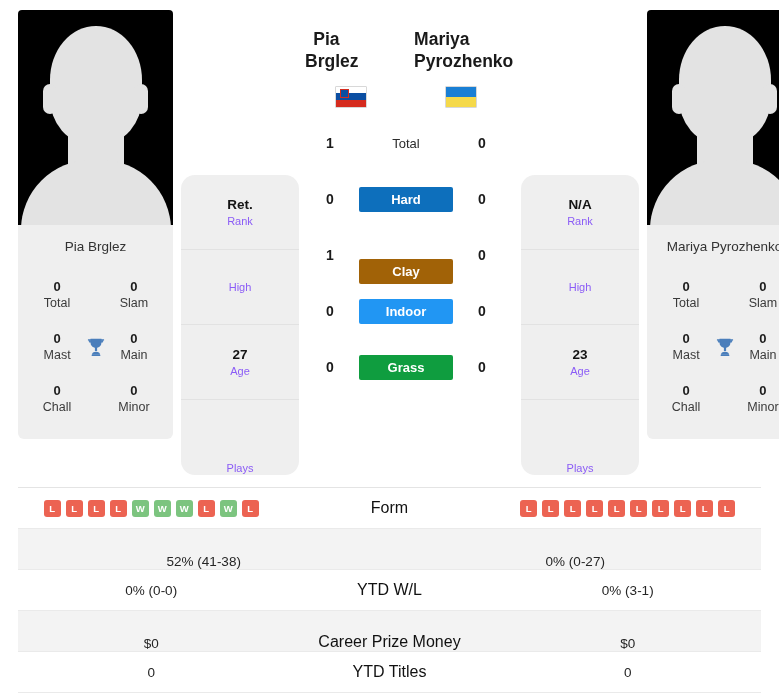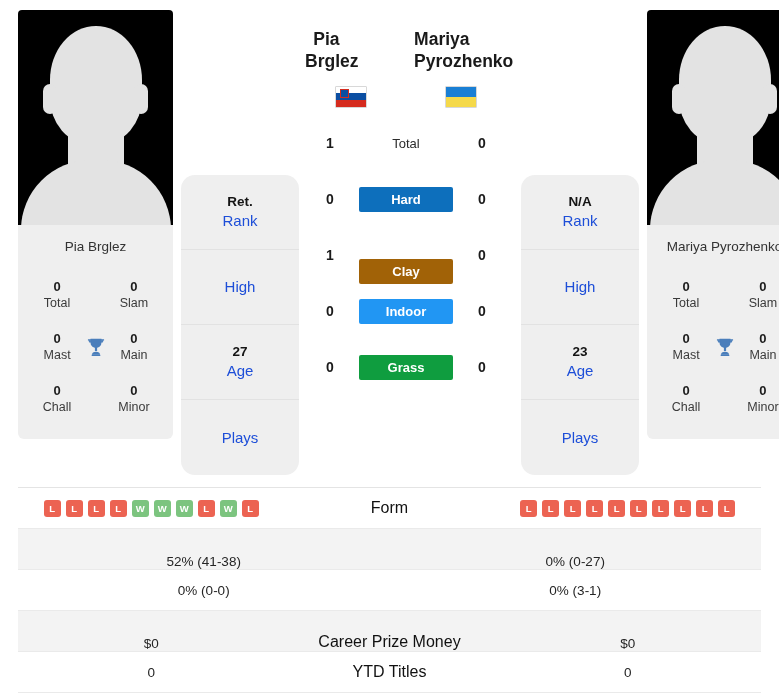--- a/index.html
+++ b/index.html
@@ -98,23 +98,23 @@
   }
   .rseg {
     height: 75px;
     display: flex;
     flex-direction: column;
     align-items: center;
     justify-content: center;
     border-bottom: 1px solid #e2e2e2;
     line-height: 1.3;
   }
-  .rseg:last-child { border-bottom: none; }
+  .rseg:last-child { border-bottom: none; justify-content: flex-end; }
   .rval { font-size: 13.5px; font-weight: bold; color: #141414; }
-  .rlab { font-size: 15px; color: #1d4ed8; }
+  .rlab { font-size: 11px; color: #8b5cf6; }
 
   
   .names {
     display: flex;
     justify-content: space-between;
     align-items: flex-start;
     padding: 18px 6px 0;
     height: 105px;
   }
   .pname {
@@ -458,20 +458,21 @@
             <div class="fbadge fl">L</div>
           </div>
       </div>
     </div>
     <div class="crow alt">
       <div class="cside">52% (41-38)</div>
       <div class="cside">0% (0-27)</div>
     </div>
     <div class="crow">
       <div class="cside">0% (0-0)</div>
+      <div class="clabel">YTD W/L</div>
       <div class="cside">0% (3-1)</div>
     </div>
     <div class="crow alt">
       <div class="cside">$0</div>
       <div class="clabel">Career Prize Money</div>
       <div class="cside">$0</div>
     </div>
     <div class="crow">
       <div class="cside">0</div>
       <div class="clabel">YTD Titles</div>

